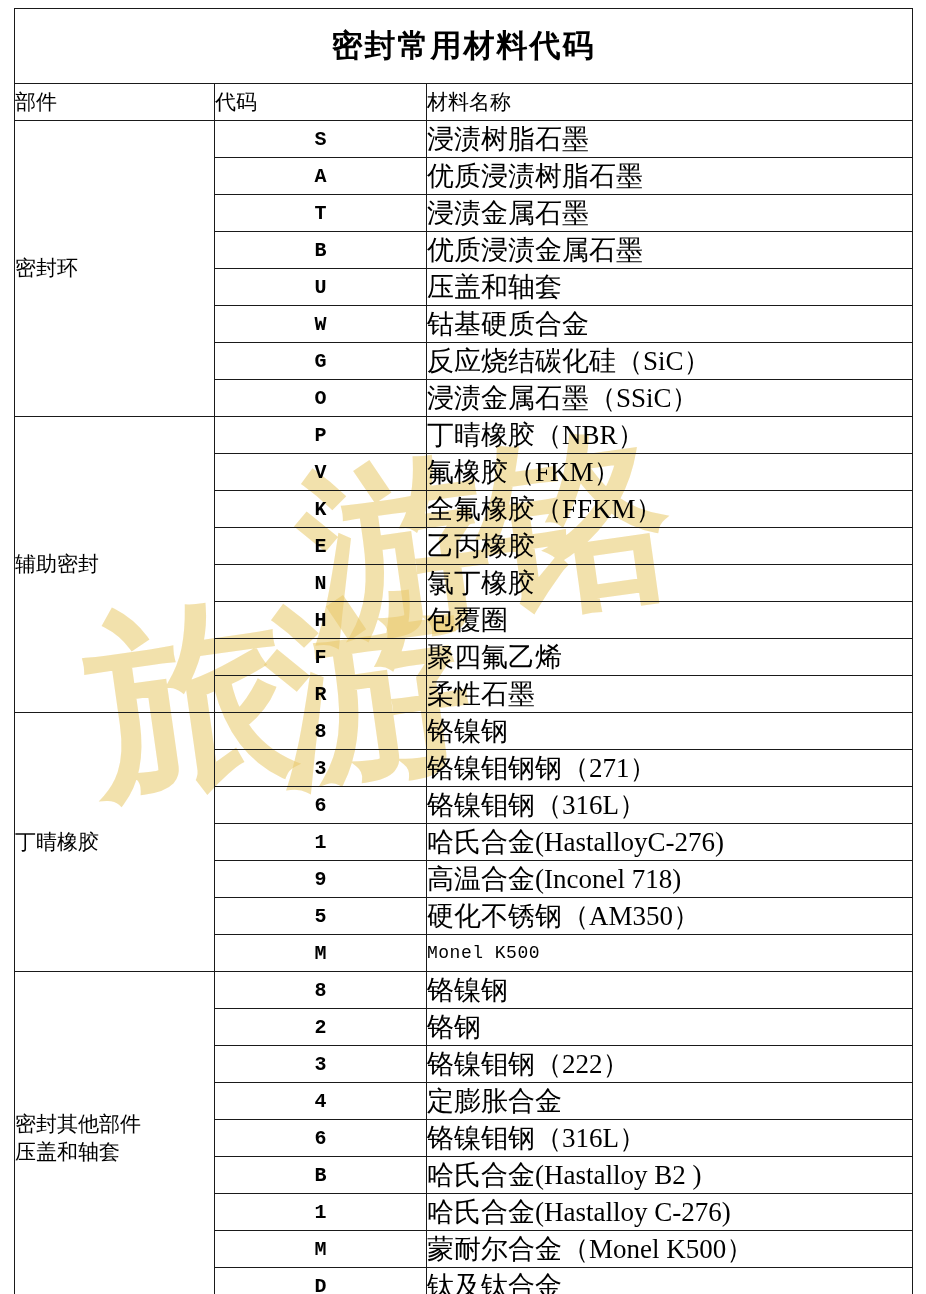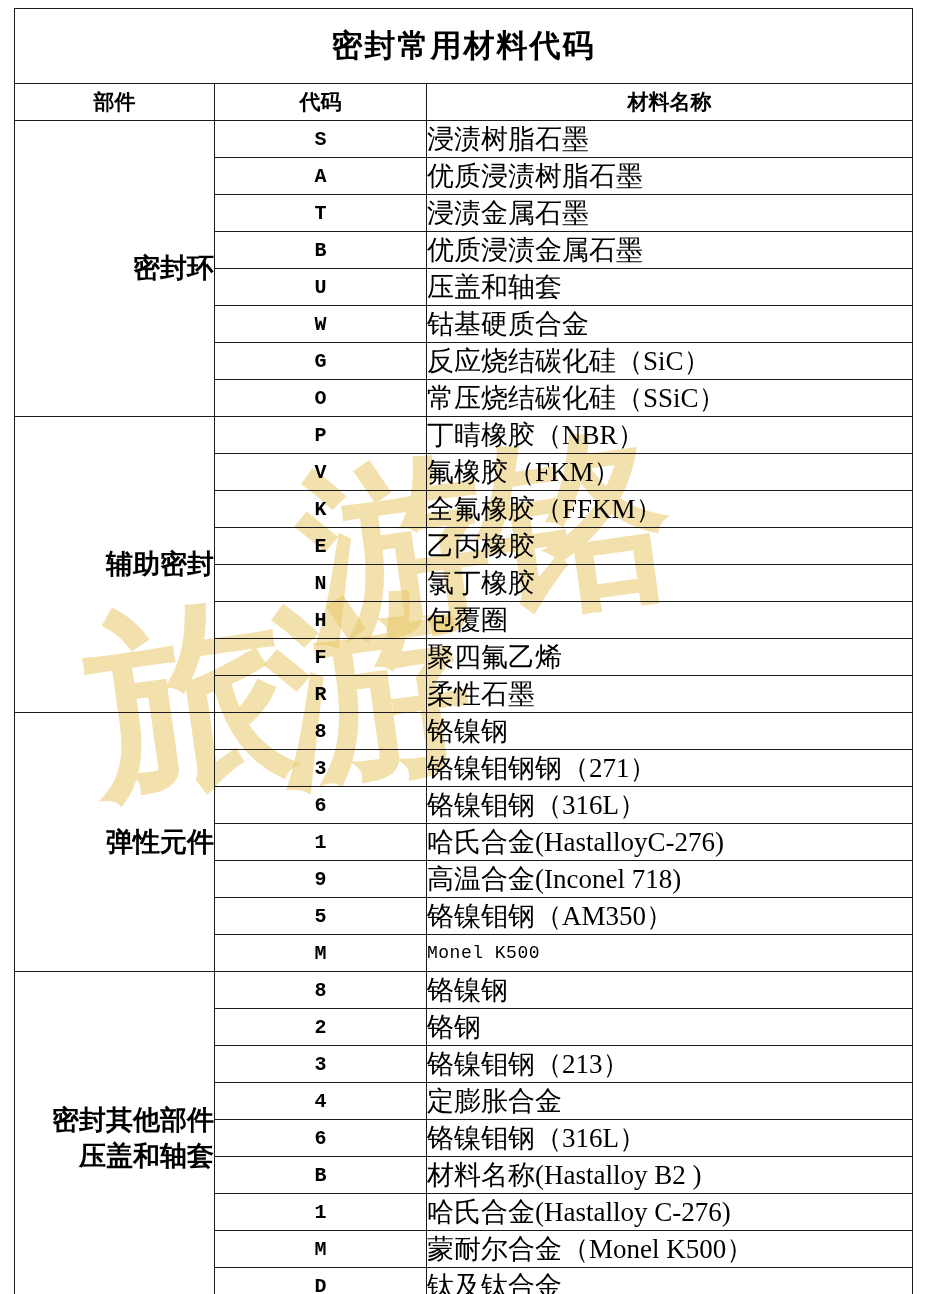--- a/index.html
+++ b/index.html
@@ -64,31 +64,30 @@
     text-align: center;
     vertical-align: middle;
     font-size: 31px;
     font-weight: 700;
     letter-spacing: 2px;
     border-top: 1px solid #1a1a1a;
     font-family: Liberation Serif, serif;
   }
   .head-cell {
     height: 36px;
-    text-align: center;
+    text-align: left;
     vertical-align: middle;
     font-size: 21px;
-    font-weight: 700;
+    font-weight: 400;
   }
   .group-cell {
-    text-align: right;
-    vertical-align: middle;
-    font-size: 27px;
+    text-align: left;
+    vertical-align: middle;
+    font-size: 21px;
     line-height: 1.35;
-    font-weight: bold;
   }
   .code-cell {
     height: 36px;
     text-align: center;
     vertical-align: middle;
     font-size: 20px;
     font-family: "Liberation Mono", "DejaVu Sans Mono", monospace;
     font-weight: 700;
   }
   .name-cell {
@@ -160,21 +159,21 @@
         <tr>
           <td class="code-cell">W</td>
           <td class="name-cell">钴基硬质合金</td>
         </tr>
         <tr>
           <td class="code-cell">G</td>
           <td class="name-cell">反应烧结碳化硅（SiC）</td>
         </tr>
         <tr>
           <td class="code-cell">O</td>
-          <td class="name-cell">常压烧结碳化硅（SSiC）</td>
+          <td class="name-cell">浸渍金属石墨（SSiC）</td>
         </tr>
         <tr>
           <td class="group-cell" rowspan="8">辅助密封</td>
           <td class="code-cell">P</td>
           <td class="name-cell">丁晴橡胶（NBR）</td>
         </tr>
         <tr>
           <td class="code-cell">V</td>
           <td class="name-cell">氟橡胶（FKM）</td>
         </tr>
@@ -196,21 +195,21 @@
         </tr>
         <tr>
           <td class="code-cell">F</td>
           <td class="name-cell">聚四氟乙烯</td>
         </tr>
         <tr>
           <td class="code-cell">R</td>
           <td class="name-cell">柔性石墨</td>
         </tr>
         <tr>
-          <td class="group-cell" rowspan="7">弹性元件</td>
+          <td class="group-cell" rowspan="7">丁晴橡胶</td>
           <td class="code-cell">8</td>
           <td class="name-cell">铬镍钢</td>
         </tr>
         <tr>
           <td class="code-cell">3</td>
           <td class="name-cell">铬镍钼钢钢（271）</td>
         </tr>
         <tr>
           <td class="code-cell">6</td>
           <td class="name-cell">铬镍钼钢（316L）</td>
@@ -218,50 +217,50 @@
         <tr>
           <td class="code-cell">1</td>
           <td class="name-cell">哈氏合金(HastalloyC-276)</td>
         </tr>
         <tr>
           <td class="code-cell">9</td>
           <td class="name-cell">高温合金(Inconel 718)</td>
         </tr>
         <tr>
           <td class="code-cell">5</td>
-          <td class="name-cell">铬镍钼钢（AM350）</td>
+          <td class="name-cell">硬化不锈钢（AM350）</td>
         </tr>
         <tr>
           <td class="code-cell">M</td>
           <td class="name-cell mono">Monel K500</td>
         </tr>
         <tr>
           <td class="group-cell" rowspan="9">密封其他部件<br>压盖和轴套</td>
           <td class="code-cell">8</td>
           <td class="name-cell">铬镍钢</td>
         </tr>
         <tr>
           <td class="code-cell">2</td>
           <td class="name-cell">铬钢</td>
         </tr>
         <tr>
           <td class="code-cell">3</td>
-          <td class="name-cell">铬镍钼钢（213）</td>
+          <td class="name-cell">铬镍钼钢（222）</td>
         </tr>
         <tr>
           <td class="code-cell">4</td>
           <td class="name-cell">定膨胀合金</td>
         </tr>
         <tr>
           <td class="code-cell">6</td>
           <td class="name-cell">铬镍钼钢（316L）</td>
         </tr>
         <tr>
           <td class="code-cell">B</td>
-          <td class="name-cell">材料名称(Hastalloy B2 )</td>
+          <td class="name-cell">哈氏合金(Hastalloy B2 )</td>
         </tr>
         <tr>
           <td class="code-cell">1</td>
           <td class="name-cell">哈氏合金(Hastalloy C-276)</td>
         </tr>
         <tr>
           <td class="code-cell">M</td>
           <td class="name-cell">蒙耐尔合金（Monel K500）</td>
         </tr>
         <tr>

